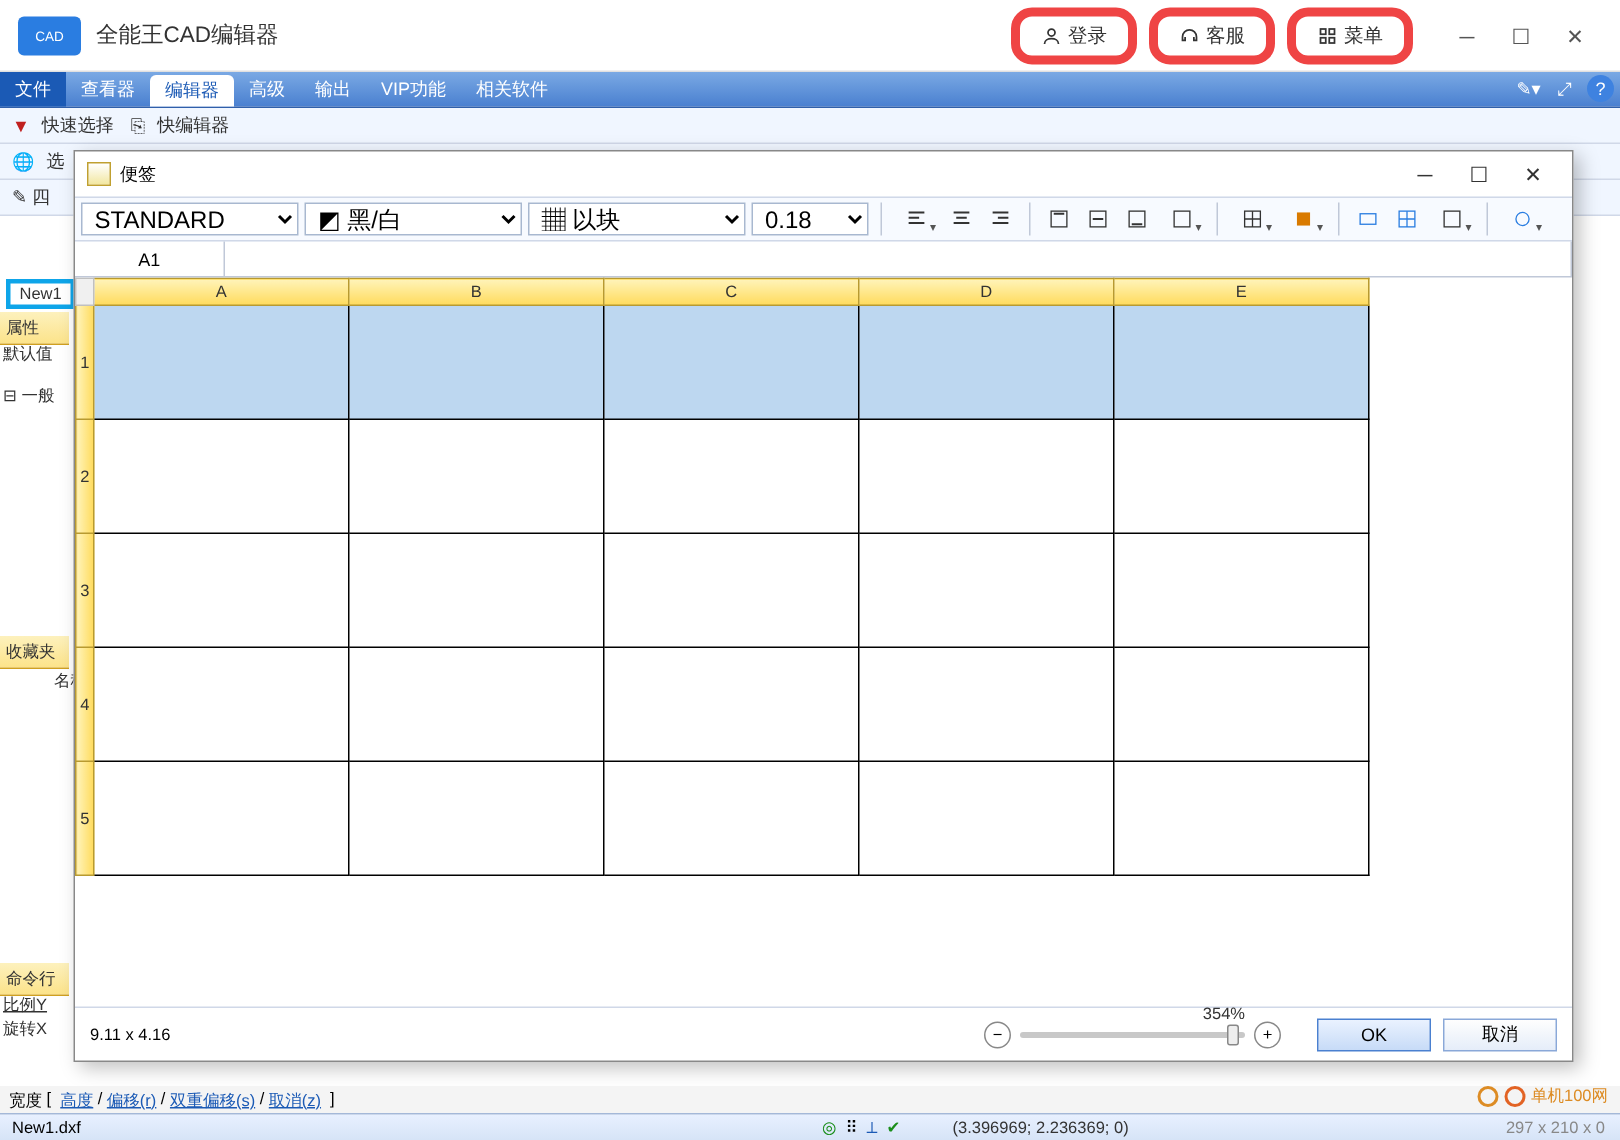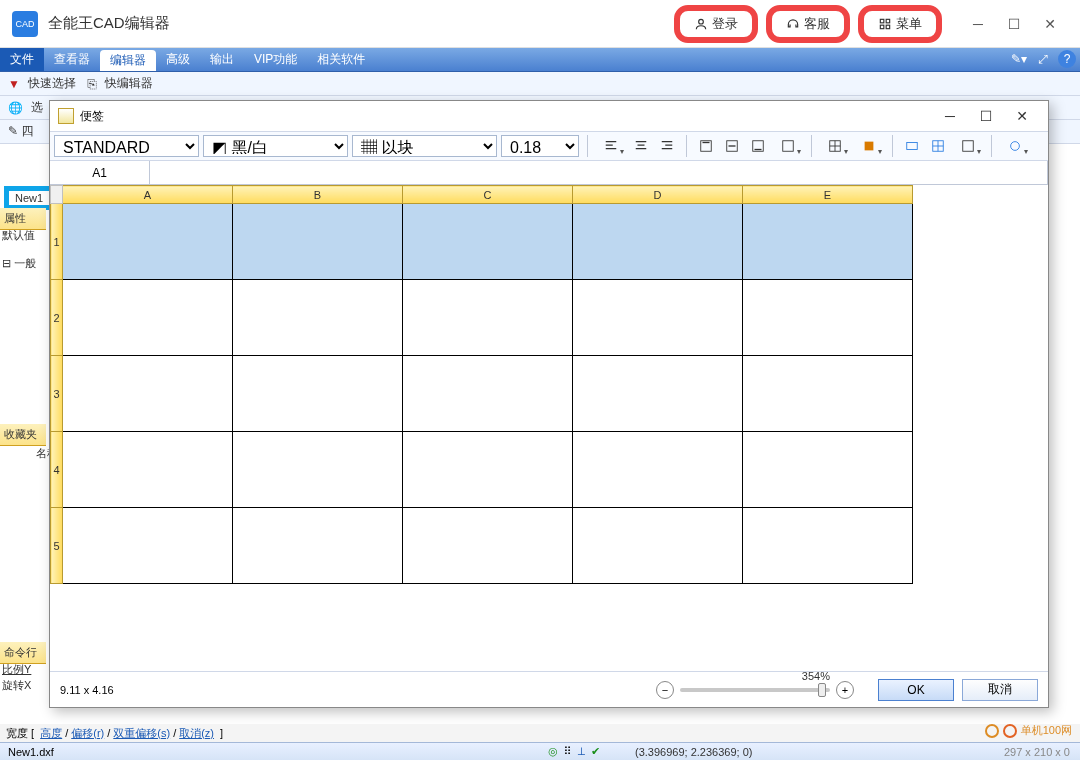--- a/index.html
+++ b/index.html
@@ -1,20 +1,20 @@
 <!DOCTYPE html>
 <html><head>
 <meta charset="utf-8">
 <style>
 * { box-sizing: border-box; margin: 0; padding: 0; font-family: "Microsoft YaHei", Arial, sans-serif; }
 body { width: 1080px; height: 760px; overflow: hidden; background: #fff; position: relative; }
 
 
 .titlebar { height: 48px; display: flex; align-items: center; padding: 0 12px; border-bottom: 1px solid #e0e0e0; }
-.app-icon { width: 26px; height: 26px; background: #2a7de1; border-radius: 4px; color: #fff; font-size: 9px; display: flex; align-items: center; justify-content: center; margin-right: 10px; }
+.app-icon { width: 42px; height: 26px; background: #2a7de1; border-radius: 4px; color: #fff; font-size: 9px; display: flex; align-items: center; justify-content: center; margin-right: 10px; }
 .app-title { font-size: 15px; color: #333; flex: 1; }
 .titlebar .btn { display: flex; align-items: center; border: 6px solid #ef4444; border-radius: 14px; padding: 4px 14px; margin-left: 8px; font-size: 13px; color: #333; cursor: pointer; }
 .titlebar .btn svg, .titlebar .btn .ic { width: 14px; height: 14px; margin-right: 4px; }
 .win-controls { display: flex; margin-left: 18px; }
 .win-controls div { width: 36px; height: 28px; display: flex; align-items: center; justify-content: center; color: #555; font-size: 14px; cursor: pointer; }
 
 
 .main-tabs { height: 24px; background: linear-gradient(#7aa9e4, #4a80d0); display: flex; align-items: stretch; font-size: 12px; color: #fff; border-bottom: 1px solid #2f5faa; position: relative; }
 .main-tabs .tab { padding: 0 10px; display: flex; align-items: center; cursor: pointer; }
 .main-tabs .tab.file { background: #1b5ab5; }
@@ -142,21 +142,21 @@
   <span>快编辑器</span>
 </div>
 <div class="ribbon">
   <span>🌐</span>
     <span>选</span>
 </div>
 <div class="ribbon">
   <span>✎ 四</span>
 </div>
 
-<div class="frag" style="left:4px; top:186px; background:#fff; border:5px solid #0ea5e9; padding:1px 6px;">New1</div>
+<div class="frag" style="left:4px; top:186px; background:#fff; border:3px solid #0ea5e9; padding:1px 6px;">New1</div>
 <div class="frag ls-hdr" style="left:0; top:208px; width:46px;">属性</div>
 <div class="frag" style="left:2px; top:228px;">默认值</div>
 <div class="frag" style="left:2px; top:256px;">⊟ <span>一般</span></div>
 <div class="frag ls-hdr" style="left:0; top:424px; width:46px;">收藏夹</div>
 <div class="frag" style="left:4px; top:446px;margin-left:32px;">名称</div>
 <div class="frag ls-hdr" style="left:0; top:642px; width:46px;">命令行</div>
 <div class="frag" style="left:2px; top:662px;text-decoration:underline;">比例Y</div>
 <div class="frag" style="left:2px; top:678px;">旋转X</div>
 
 <div class="dialog">

